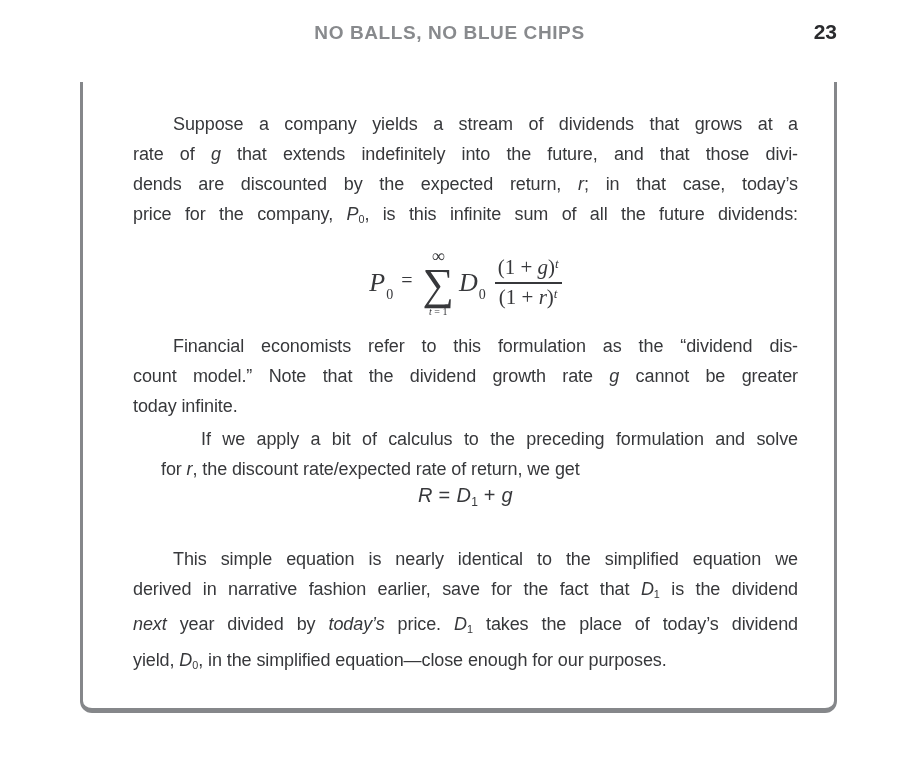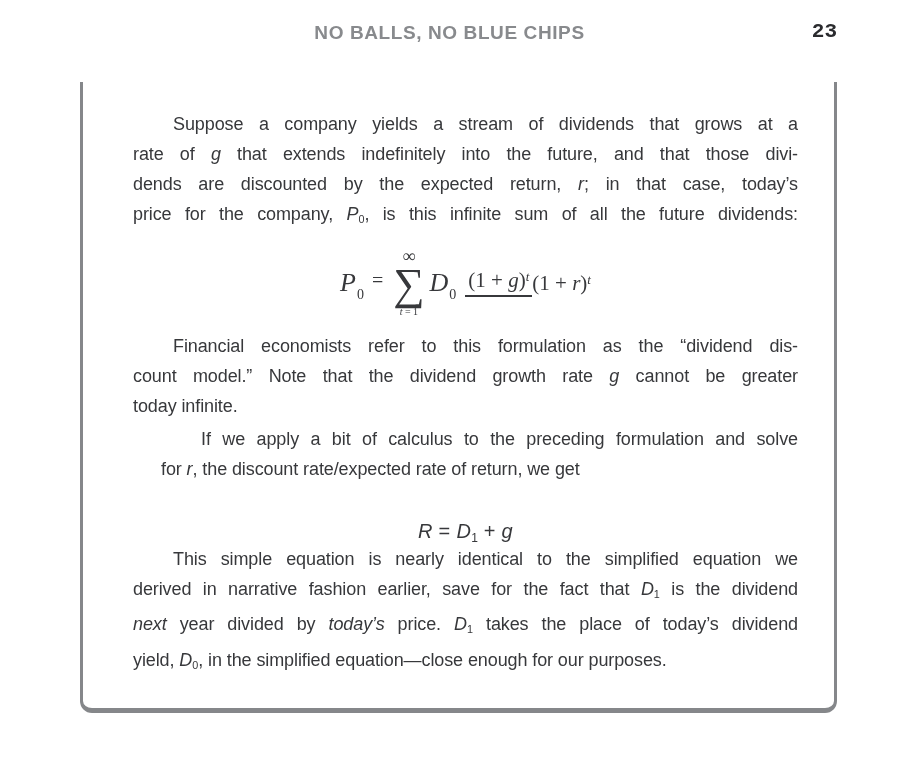--- a/index.html
+++ b/index.html
@@ -35,21 +35,20 @@
     letter-spacing: 0.6px;
     color: #888a8d;
   }
   .page-number {
     position: absolute;
     right: 62px;
     top: -2px;
     font-size: 21px;
     font-weight: bold;
     color: #2a2b2e;
-    font-family: Liberation Mono, monospace;
   }
 
   
   .frame {
     position: absolute;
     left: 80px;
     top: 82px;
     width: 757px;
     height: 631px;
     box-sizing: border-box;
@@ -96,34 +95,34 @@
     flex-direction: column;
     align-items: center;
     line-height: 1;
     margin: 0 5px 0 1px;
   }
   .fs-upper { font-size: 18px; line-height: 0.9; }
   .fs-sym { font-size: 44px; line-height: 0.9; }
   .fs-lower { font-size: 10px; margin-top: 3px; }
   .fs-frac {
     display: inline-flex;
-    flex-direction: row;
+    flex-direction: column;
     align-items: center;
     margin-left: 10px;
     font-size: 21px;
     line-height: 1.1;
   }
   .fs-num { border-bottom: 2px solid #37383b; padding: 0 3px 3px; }
   .fs-den { padding-top: 2px; text-align: right; }
 
   
   .formula-simple-wrap {
     height: 60px;
     display: flex;
-    align-items: flex-end;
+    align-items: flex-start;
     justify-content: center;
   }
   .fsimple {
     font-size: 20px;
     letter-spacing: 0.3px;
     color: #37383b;
   }
 </style>
 </head>
 <body>

